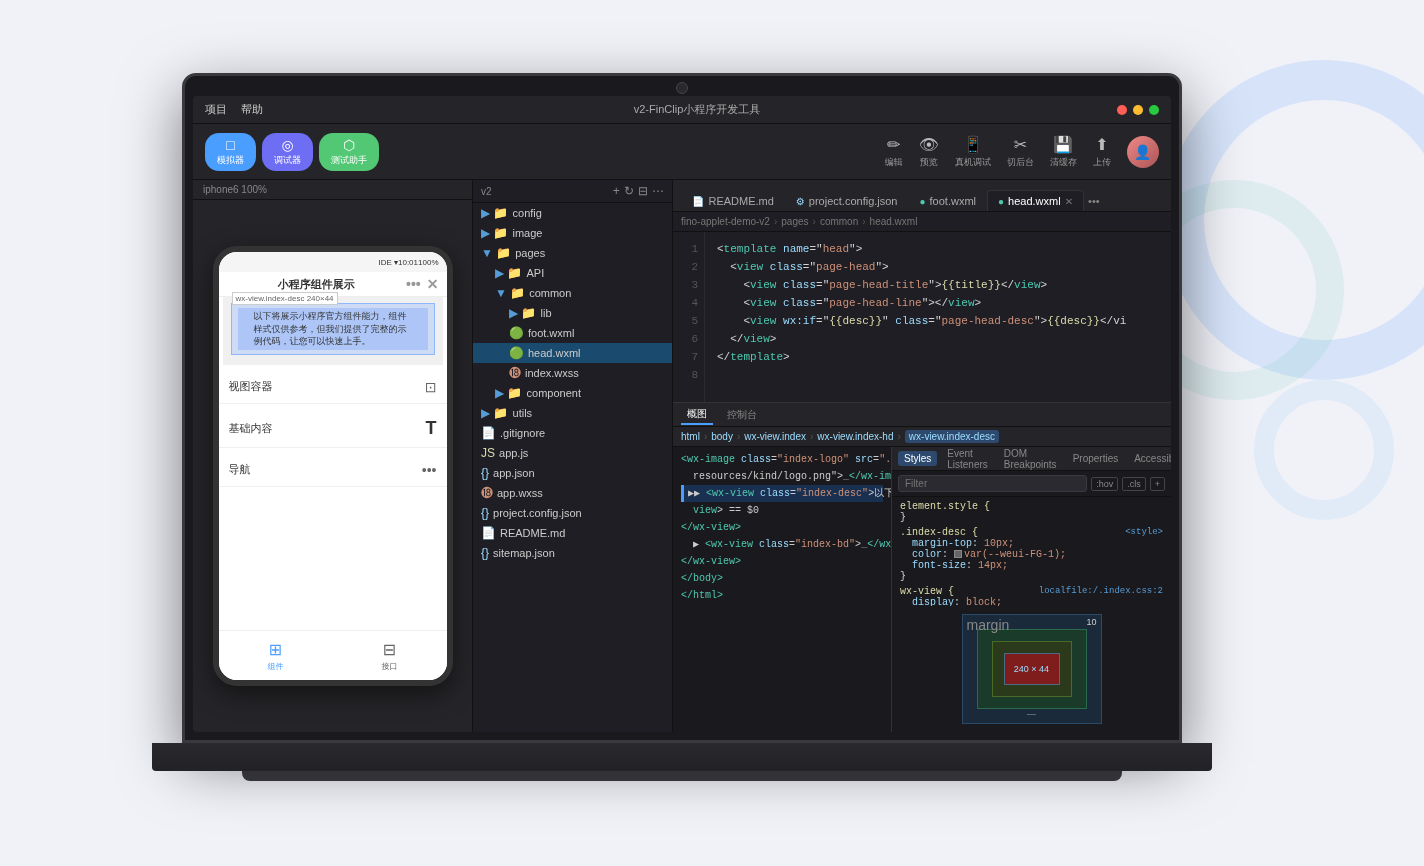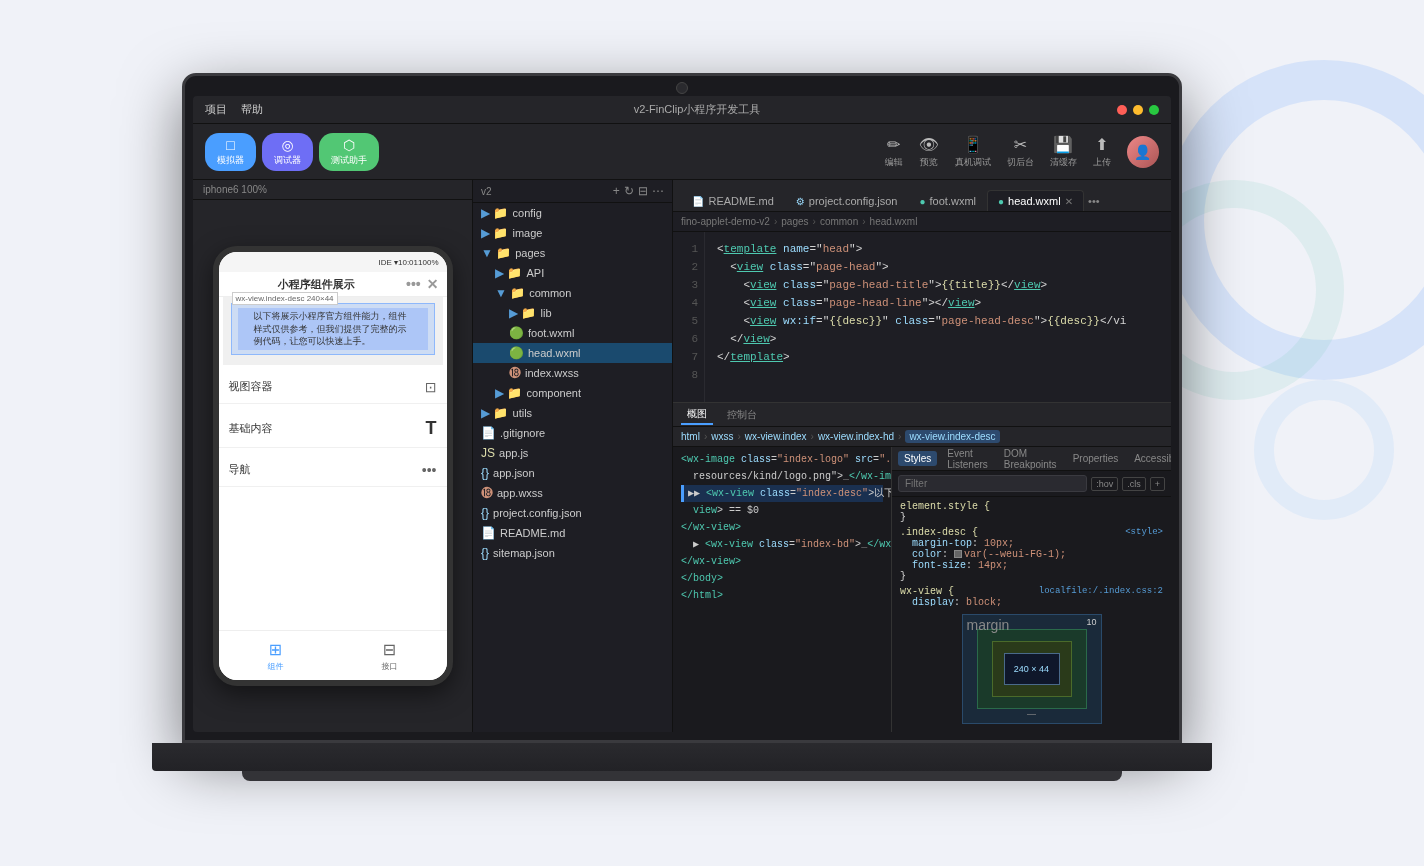--- a/index.html
+++ b/index.html
@@ -447,21 +447,21 @@
     .code-content {
       flex: 1;
       padding: 8px 12px;
       overflow-y: auto;
       font-family: 'Courier New', monospace;
       font-size: 11px;
       line-height: 18px;
     }
     .code-line { white-space: pre; }
     .attr { color: #9cdcfe; }
-    .tag { color: #4ec9b0; text-decoration: underline; }
+    .tag { color: #4ec9b0; }
     .val { color: #ce9178; }
     .punct { color: #d4d4d4; }
     .tmpl { color: #dcdcaa; }
 
     
     .bottom-panel {
       height: 330px;
       background: #1a1a1e;
       border-top: 1px solid #333;
       display: flex;
@@ -623,21 +623,21 @@
     .box-padding {
       width: 80px; height: 56px;
       background: #2a3a1a;
       border: 1px solid #4a6a2a;
       display: flex;
       align-items: center;
       justify-content: center;
     }
     .box-content {
       width: 56px; height: 32px;
-      background: #0f172a;
+      background: #7f1d1d;
       border: 1px solid #4a6a8a;
       display: flex;
       align-items: center;
       justify-content: center;
       font-size: 9px;
       color: #9cdcfe;
     }
   </style>
 </head>
 <body>
@@ -905,21 +905,21 @@
             </div>
 
             <div class="bottom-panel">
               <div class="bottom-tabs">
                 <span class="bottom-tab active">概图</span>
                 <span class="bottom-tab">控制台</span>
               </div>
               <div class="element-breadcrumb">
                 <span class="el-crumb">html</span>
                 <span style="color:#555;">›</span>
-                <span class="el-crumb">wxss</span>
+                <span class="el-crumb">body</span>
                 <span style="color:#555;">›</span>
                 <span class="el-crumb">wx-view.index</span>
                 <span style="color:#555;">›</span>
                 <span class="el-crumb">wx-view.index-hd</span>
                 <span style="color:#555;">›</span>
                 <span class="el-crumb active">wx-view.index-desc</span>
               </div>
               <div class="bottom-content">
                 <div class="html-tree">
                   <div class="ht-line"><span class="ht-tag">&lt;wx-image</span> <span class="ht-attr">class</span>=<span class="ht-val">"index-logo"</span> <span class="ht-attr">src</span>=<span class="ht-val">"../resources/kind/logo.png"</span> =</div>

